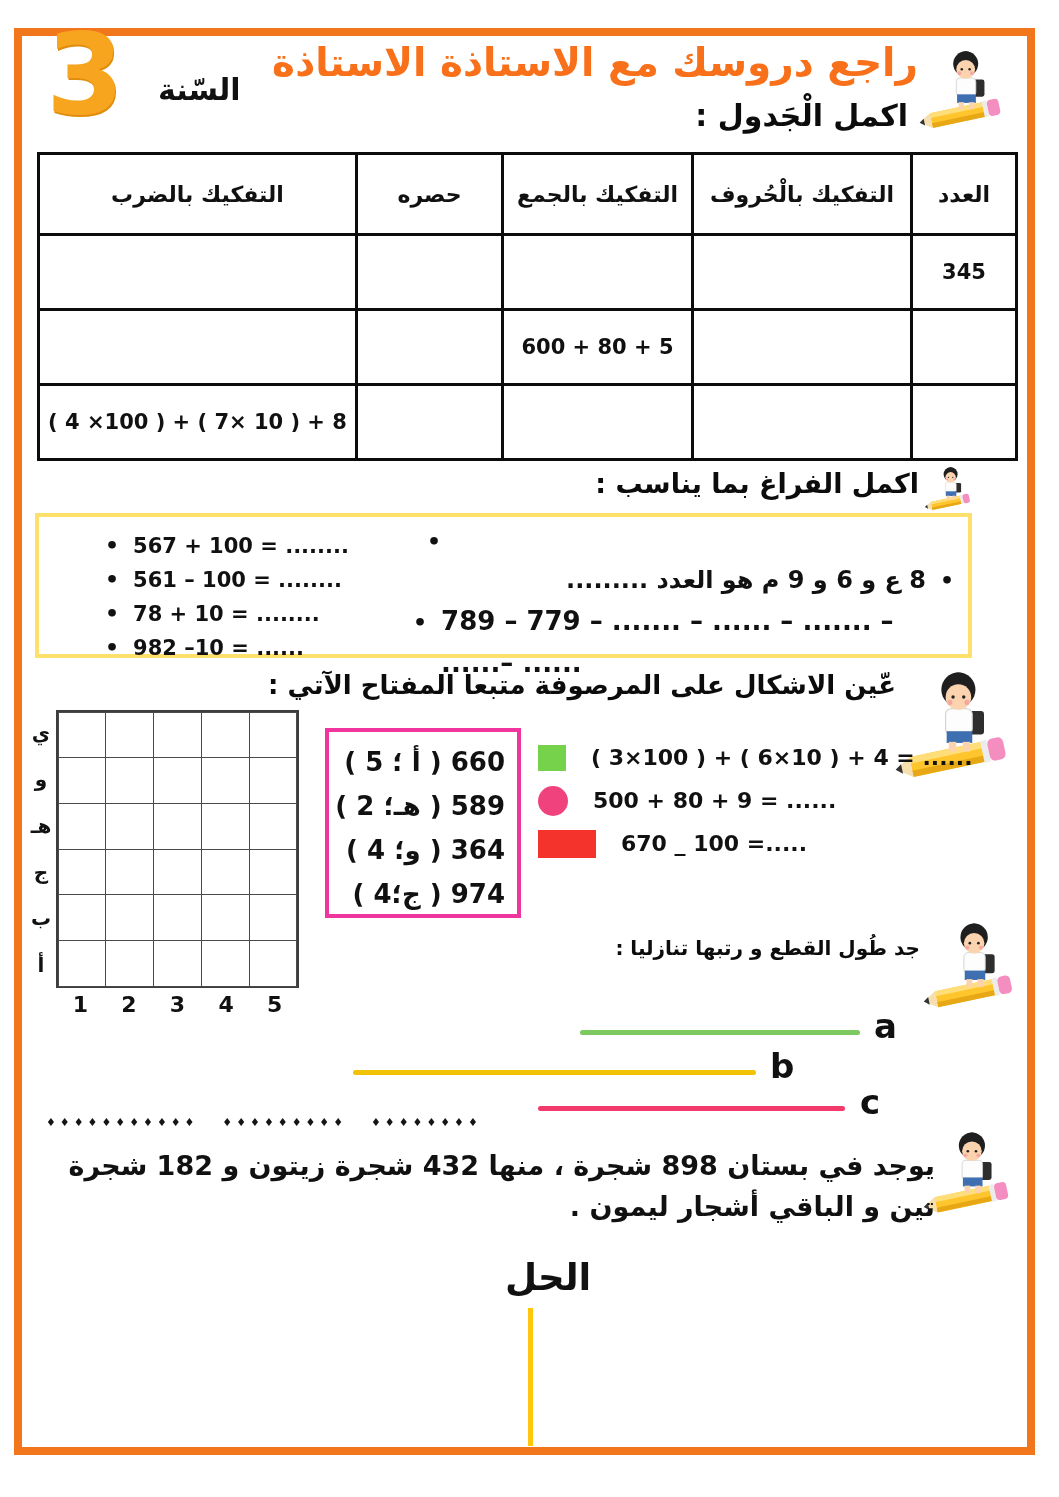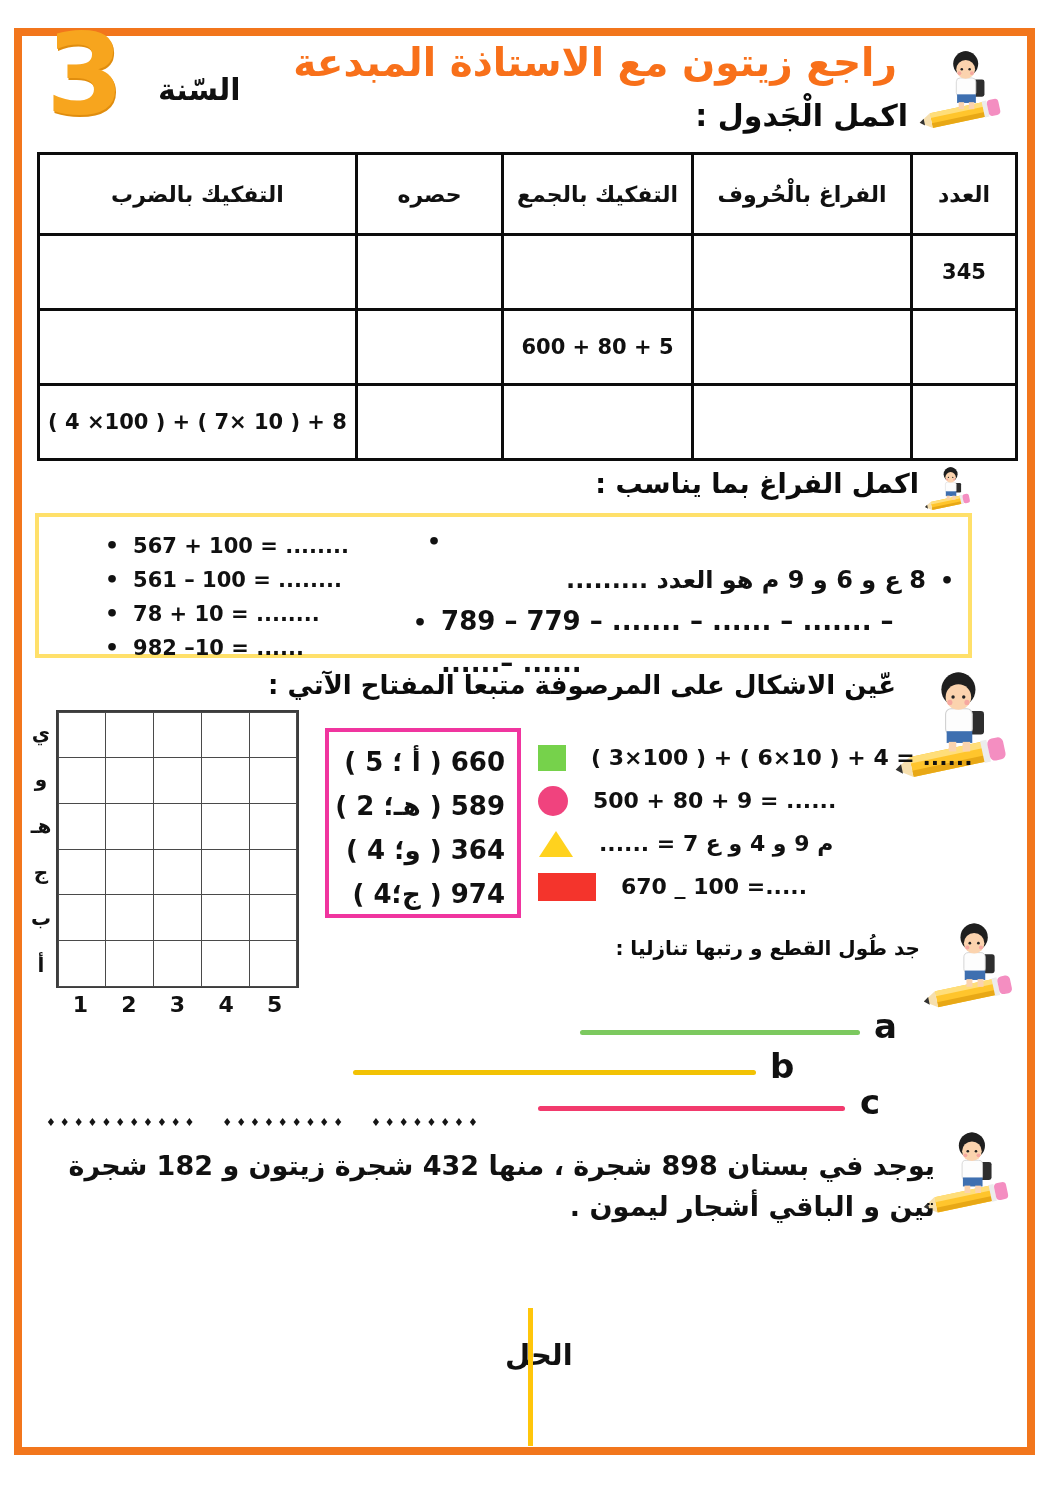--- a/index.html
+++ b/index.html
@@ -68,21 +68,21 @@
   .seg{position:absolute;height:5px;border-radius:3px;}
   .seglbl{position:absolute;font-size:34px;}
 
   .dotsrow{position:absolute;left:46px;top:1116px;font-size:11px;letter-spacing:4px;color:#151515;}
   .dotsrow span{margin-right:16px;}
 
   
   .problem{position:absolute;right:124px;top:1146px;width:880px;direction:rtl;
            text-align:right;font-size:27px;line-height:1.5;}
   .question{position:absolute;right:169px;top:1238px;direction:rtl;font-size:27px;}
-  .solution{position:absolute;left:505px;top:1338px;font-size:29px;direction:rtl;}
+  .solution{position:absolute;left:505px;top:1256px;font-size:37px;direction:rtl;}
   .vline{position:absolute;left:528px;top:1308px;width:5px;height:138px;background:#FFC60B;}
 
   .icon{position:absolute;}
   svg{display:block;}
 </style>
 </head>
 <body>
 
 <svg width="0" height="0" style="position:absolute">
   <symbol id="boy-pencil" viewBox="0 0 110 120">
@@ -108,40 +108,40 @@
     <circle cx="53" cy="36" r="2.4" fill="#F6A8A0"></circle>
     <circle cx="69" cy="36" r="2.4" fill="#F6A8A0"></circle>
   </symbol>
 </svg>
 
 <div class="page">
   <div class="frame"></div>
 
   <div class="badge3">3</div>
   <div class="yearlbl">السّنة</div>
-  <div class="title">راجع زيتون مع الاستاذة المبدعة</div>
+  <div class="title">راجع دروسك مع الاستاذة الاستاذة</div>
   <div class="icon" style="left:918px;top:40px;width:86px;height:104px">
     <svg width="86" height="104" viewBox="0 0 110 120">
         <use href="#boy-pencil"></use>
       </svg>
   </div>
   <div class="heading" style="right:151px;top:98px;font-size:30px">اكمل الْجَدول :</div>
 
   <table class="main">
     <colgroup>
         <col style="width:105px">
         <col style="width:219px">
         <col style="width:190px">
         <col style="width:146px">
         <col style="width:318px">
       </colgroup>
     <tbody>
         <tr>
       <th>العدد</th>
-      <th>الفراغ بالْحُروف</th>
+      <th>التفكيك بالْحُروف</th>
       <th>التفكيك بالجمع</th>
       <th>حصره</th>
       <th>التفكيك بالضرب</th>
     </tr>
     <tr>
       <td class="ltr">345</td>
       <td class="ltr"></td>
       <td class="ltr"></td>
       <td class="ltr"></td>
       <td class="ltr"></td>
@@ -275,26 +275,20 @@
         </svg>
       <span class="ktext ltrline">( 3×100 ) + ( 6×10 ) + 4 = ......</span>
     </div>
     <div class="keyrow">
       <svg width="32" height="32">
           <circle cx="16" cy="16" r="15" fill="#F0437E"></circle>
         </svg>
       <span class="ktext ltrline">500 + 80 + 9 = ......</span>
     </div>
     <div class="keyrow">
-      <svg width="38" height="30">
-          <polygon points="19,2 36,28 2,28" fill="#FFD21E"></polygon>
-        </svg>
-      <span class="ktext bidiov">...... = 7 ع و 4 و 9 م</span>
-    </div>
-    <div class="keyrow">
       <svg width="60" height="30">
           <rect x="1" y="1" width="58" height="28" fill="#F4342C"></rect>
         </svg>
       <span class="ktext ltrline">670 _ 100 =.....</span>
     </div>
   </div>
 
   <div class="icon" style="left:922px;top:912px;width:94px;height:112px">
     <svg width="94" height="112" viewBox="0 0 110 120">
         <use href="#boy-pencil"></use>

